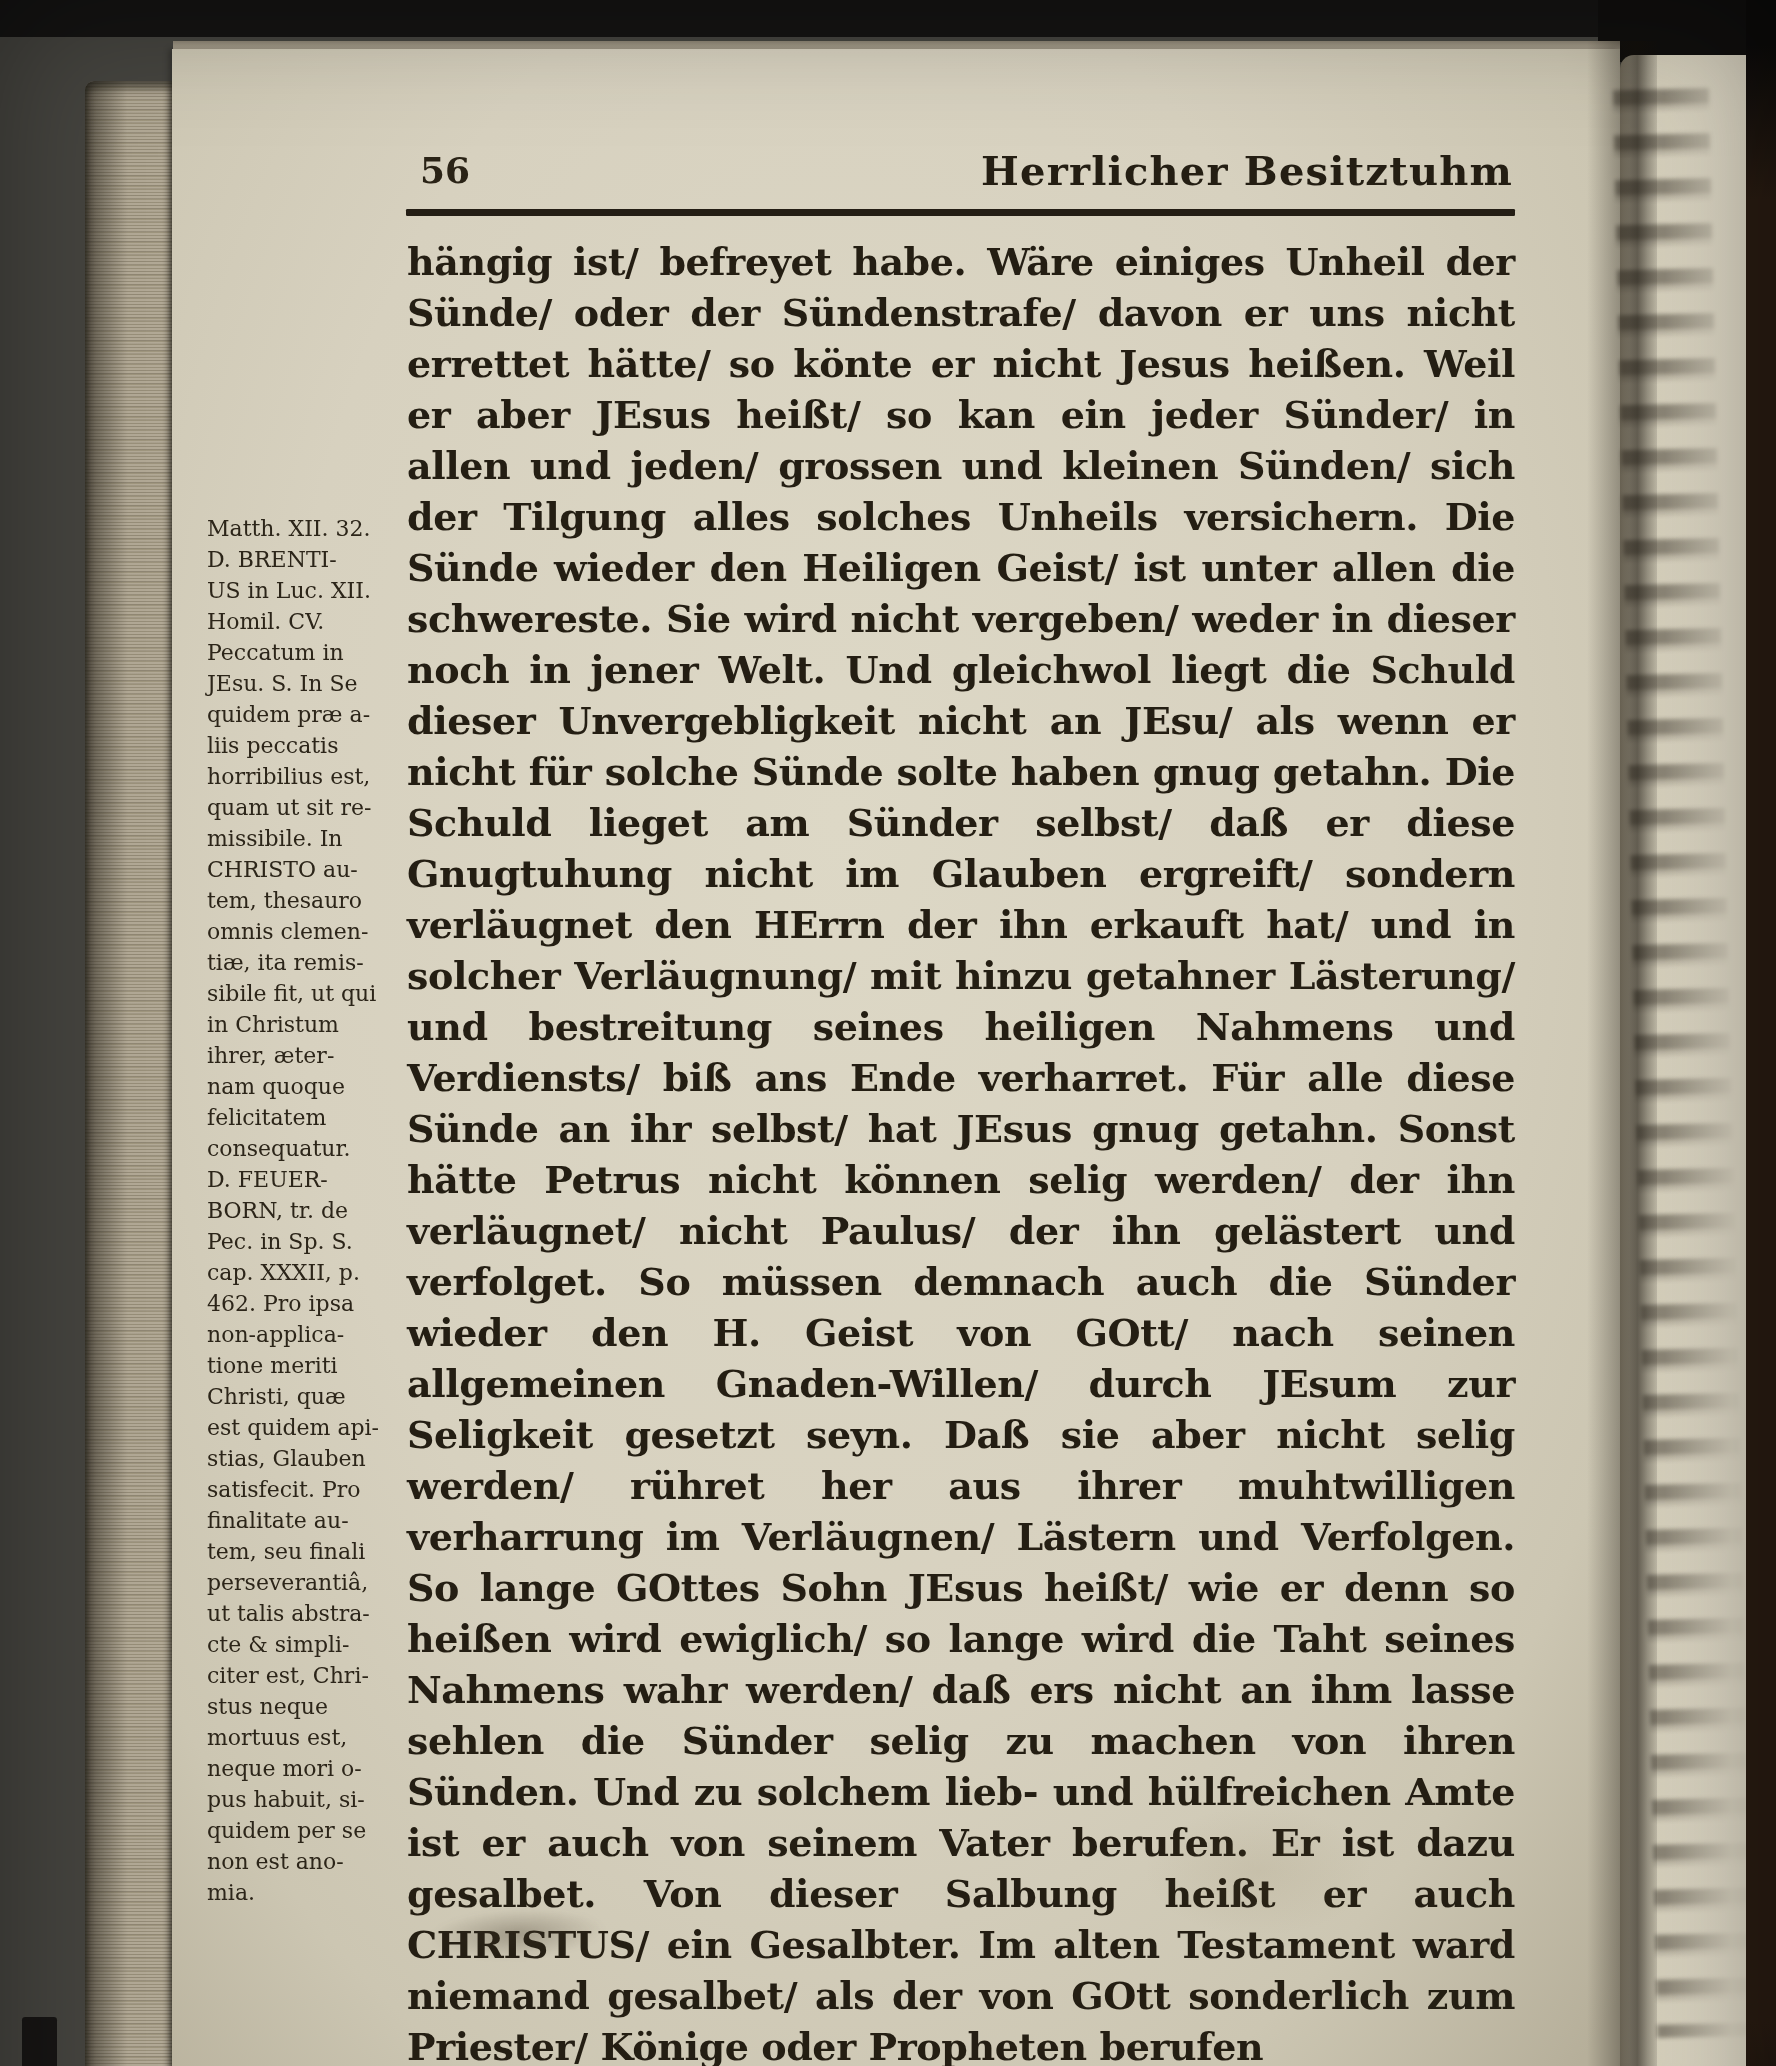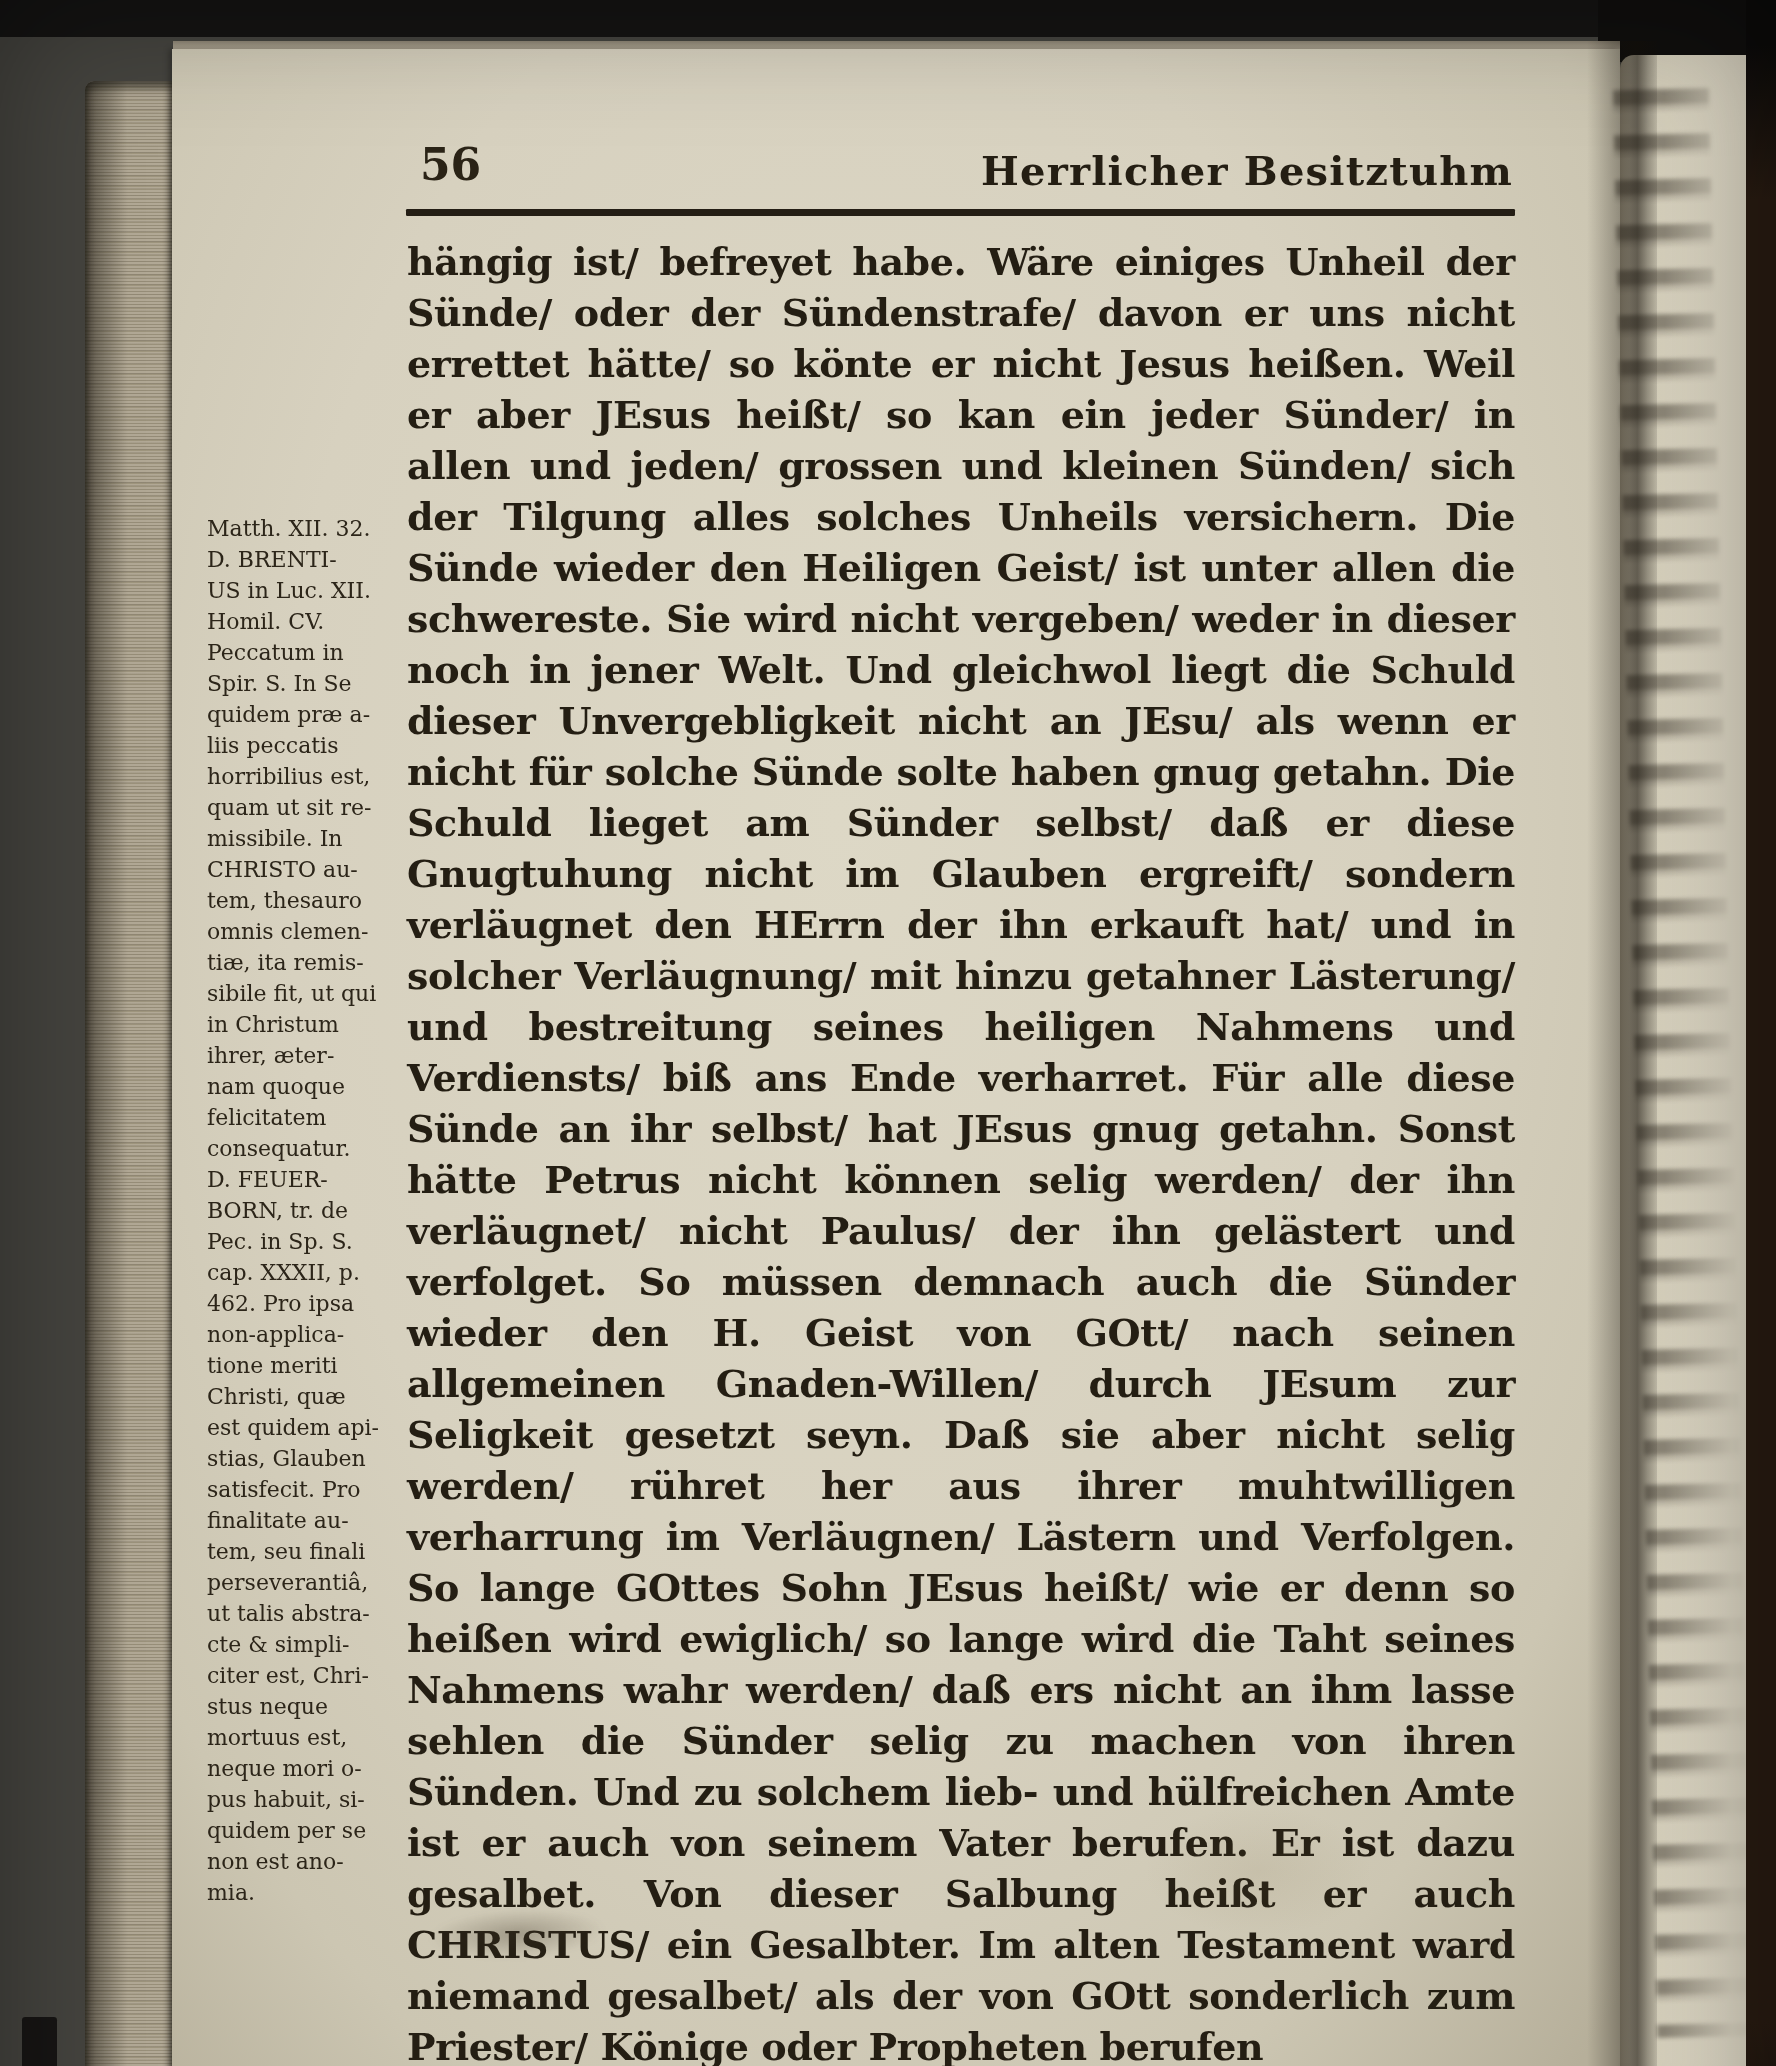--- a/index.html
+++ b/index.html
@@ -28,22 +28,22 @@
   }
 
   
   .page {
     position:absolute; left:172px; top:49px; width:1448px; height:2025px;
     background: radial-gradient(ellipse at 46% 38%, #ddd8c6 0%, #d7d1bf 50%, #ccc6b2 78%, #b6af9a 97%);
     box-shadow: -3.3px 0 5.8px rgba(0,0,0,.28);
     color:#241e13;
   }
   .pagenum {
-    position:absolute; left:248px; top:90px;
-    font-size:44px; font-weight:bold; color:#2a2316;
+    position:absolute; left:248px; top:100px;
+    font-size:36px; font-weight:bold; color:#2a2316;
   }
   .running-head {
     position:absolute; left:234px; top:98px; width:1107px;
     text-align:right; font-size:40px; font-weight:bold; letter-spacing:1.2px; color:#241e13;
   }
   .head-rule {
     position:absolute; left:234px; top:160px; width:1109px; height:6.6px;
     background:#241e15; border-radius:1.2px;
   }
   .margin-notes {
@@ -115,21 +115,21 @@
     <span class="pagenum">56</span>
     <div class="running-head">Herrlicher Besitztuhm</div>
     <div class="head-rule"></div>
 
     <div class="margin-notes">
         <div class="margin-note-line">Matth. XII. 32.</div>
         <div class="margin-note-line">D. BRENTI-</div>
         <div class="margin-note-line">US in Luc. XII.</div>
         <div class="margin-note-line">Homil. CV.</div>
         <div class="margin-note-line">Peccatum in</div>
-        <div class="margin-note-line">Spir. S. In Se</div>
+        <div class="margin-note-line">JEsu. S. In Se</div>
         <div class="margin-note-line">quidem præ a-</div>
         <div class="margin-note-line">liis peccatis</div>
         <div class="margin-note-line">horribilius est,</div>
         <div class="margin-note-line">quam ut sit re-</div>
         <div class="margin-note-line">missibile. In</div>
         <div class="margin-note-line">CHRISTO au-</div>
         <div class="margin-note-line">tem, thesauro</div>
         <div class="margin-note-line">omnis clemen-</div>
         <div class="margin-note-line">tiæ, ita remis-</div>
         <div class="margin-note-line">sibile fit, ut qui</div>

